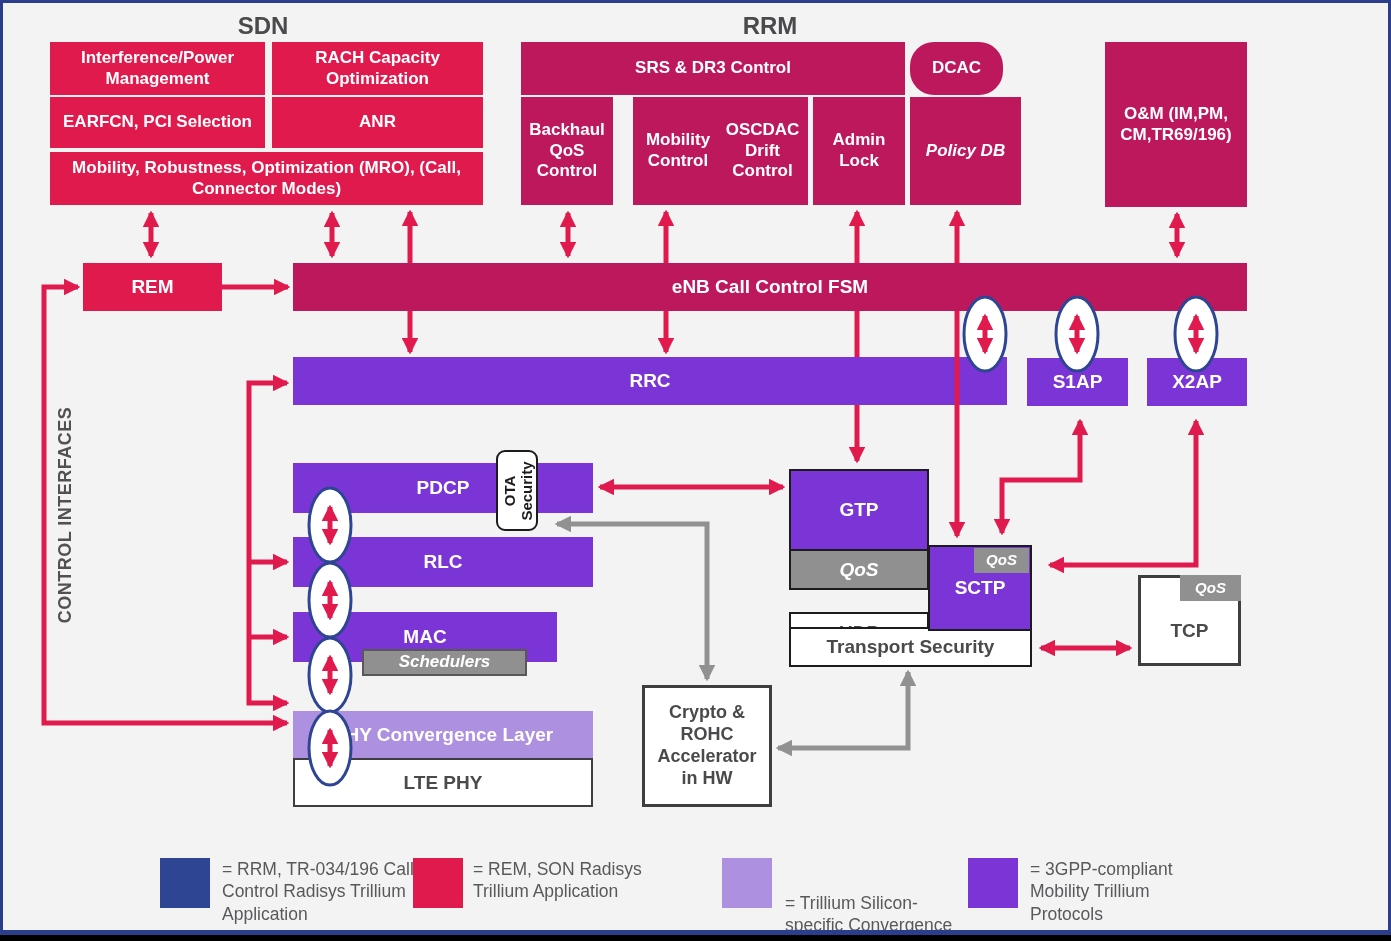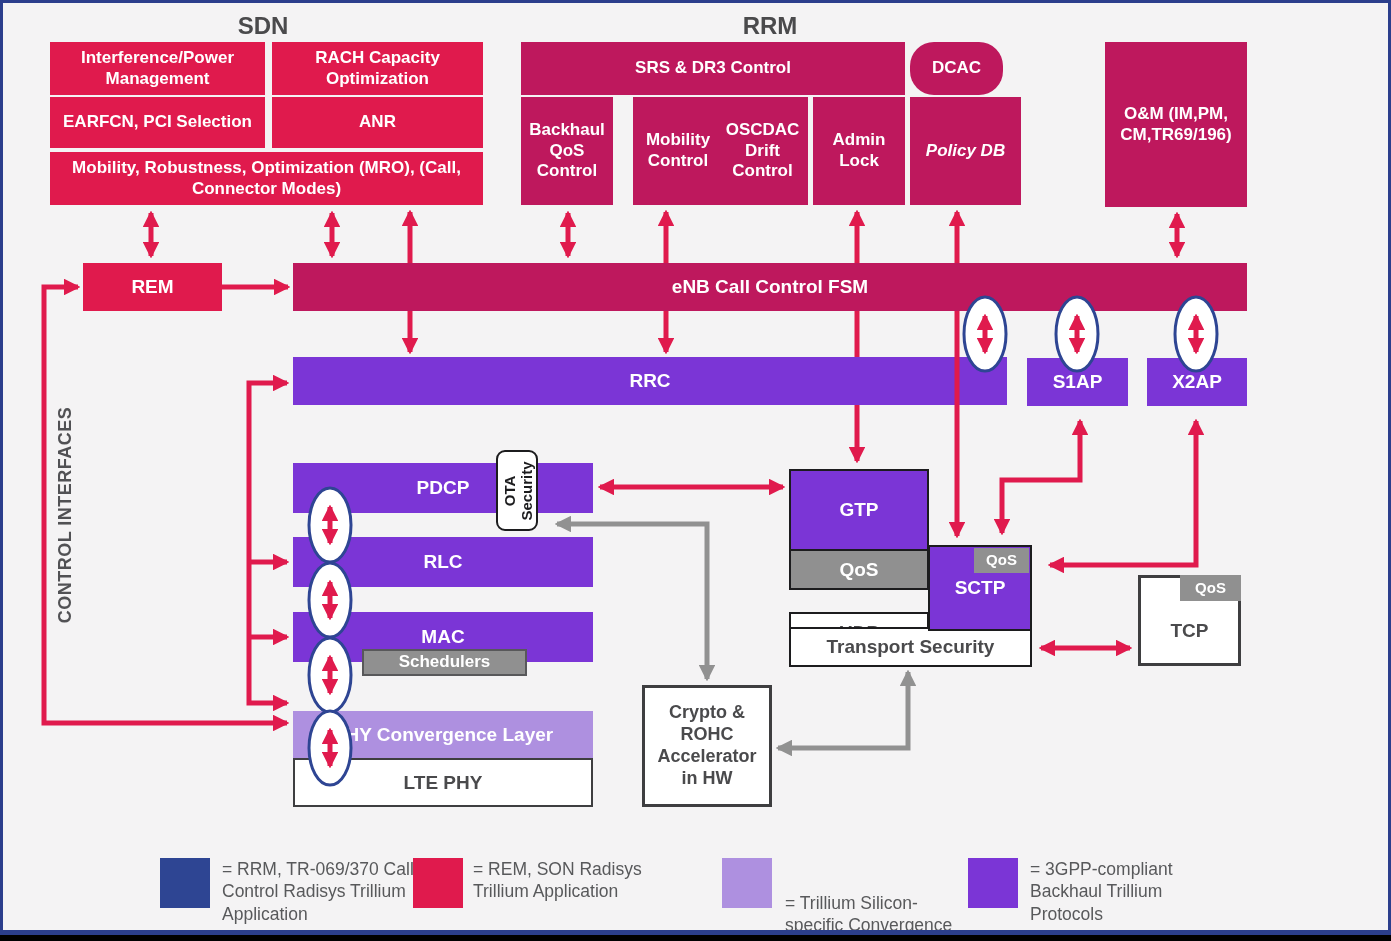--- a/index.html
+++ b/index.html
@@ -10,21 +10,21 @@
   .abs{position:absolute;}
   .box{
     position:absolute;display:flex;align-items:center;justify-content:center;
     text-align:center;font-weight:bold;color:#fff;font-size:17px;line-height:1.22;
     box-sizing:border-box;z-index:10;padding:2px 6px;
   }
   .pink{background:#e01a4d;}
   .navy{background:#be185d;}
   .purple{background:#7b35d6;}
   .lpurple{background:#ae90e0;}
-  .grayfill{background:#909090;}
+  .grayfill{background:#909090;font-style:italic;}
   .whitebox{background:#ffffff;border:2.5px solid #3e3e40;color:#4a4a4c;}
   .fs19{font-size:19px;}
   .sec-title{
     position:absolute;font-weight:bold;font-size:24px;color:#4a4a4c;
     text-align:center;z-index:10;
   }
   .legend-label{
     position:absolute;font-size:17.5px;color:#58595b;line-height:1.28;z-index:10;
   }
   .rot{
@@ -60,21 +60,21 @@
   <div class="box navy" style="left:1105px;top:42px;width:142px;height:165px;overflow-wrap:break-word;">O&amp;M (IM,PM, CM,TR69/196)</div>
 
   <div class="box pink fs19" style="left:83px;top:263px;width:139px;height:48px;">REM</div>
   <div class="box navy fs19" style="left:293px;top:263px;width:954px;height:48px;">eNB Call Control FSM</div>
   <div class="box purple fs19" style="left:293px;top:357px;width:714px;height:48px;">RRC</div>
   <div class="box purple fs19" style="left:1027px;top:358px;width:101px;height:48px;">S1AP</div>
   <div class="box purple fs19" style="left:1147px;top:358px;width:100px;height:48px;">X2AP</div>
 
   <div class="box purple fs19" style="left:293px;top:463px;width:300px;height:50px;">PDCP</div>
   <div class="box purple fs19" style="left:293px;top:537px;width:300px;height:50px;">RLC</div>
-  <div class="box purple fs19" style="left:293px;top:612px;width:300px;height:50px;">MAC</div>
+  <div class="box purple fs19" style="left:293px;top:612px;width:264px;height:50px;">MAC</div>
   <div class="box grayfill" style="left:362px;top:649px;width:165px;height:27px;border:2px solid #58585a;z-index:20;font-size:17px;">Schedulers</div>
   <div class="box lpurple fs19" style="left:293px;top:687px;width:300px;height:48px;margin-top:24px;">PHY Convergence Layer</div>
   <div class="box whitebox fs19" style="left:293px;top:758px;width:300px;height:49px;">LTE PHY</div>
 
   <div class="abs" style="left:496px;top:450px;width:42px;height:81px;background:#fff;border:2px solid #1c1c1e;border-radius:9px;z-index:25;box-sizing:border-box;">
     <div class="rot" style="position:absolute;left:-21px;top:19px;width:81px;height:40px;font-weight:bold;font-size:15px;color:#1c1c1e;line-height:1.15;">OTA Security</div>
   </div>
 
   <div class="box purple fs19" style="left:789px;top:469px;width:140px;height:82px;border:2.5px solid #1c1c1e;">GTP</div>
   <div class="box grayfill" style="left:789px;top:549px;width:140px;height:41px;border:2.5px solid #1c1c1e;font-size:19px;">QoS</div>
@@ -84,30 +84,30 @@
   <div class="box whitebox fs19" style="left:789px;top:627px;width:243px;height:40px;border-color:#1c1c1e;">Transport Security</div>
 
   <div class="box whitebox fs19" style="left:1138px;top:575px;width:103px;height:91px;border-width:3px;padding-top:22px;">TCP</div>
   <div class="box grayfill" style="left:1180px;top:575px;width:61px;height:26px;z-index:25;font-size:15px;">QoS</div>
 
   <div class="box whitebox" style="left:642px;top:685px;width:130px;height:122px;border-width:3px;font-size:18px;">Crypto &amp; ROHC Accelerator in HW</div>
 
   <div class="rot abs" style="left:-65px;top:500px;width:260px;height:30px;font-weight:bold;font-size:18px;color:#515154;letter-spacing:0.5px;z-index:10;">CONTROL INTERFACES</div>
 
   <div class="abs" style="left:160px;top:858px;width:50px;height:50px;background:#2e4593;z-index:10;"></div>
-  <div class="legend-label" style="left:222px;top:858px;width:200px;">= RRM, TR-069/370 Call Control Radisys Trillium Application</div>
+  <div class="legend-label" style="left:222px;top:858px;width:200px;">= RRM, TR-034/196 Call Control Radisys Trillium Application</div>
 
   <div class="abs" style="left:413px;top:858px;width:50px;height:50px;background:#e01a4d;z-index:10;"></div>
   <div class="legend-label" style="left:473px;top:858px;width:185px;">= REM, SON Radisys Trillium Application</div>
 
   <div class="abs" style="left:722px;top:858px;width:50px;height:50px;background:#ae90e0;z-index:10;"></div>
   <div class="legend-label" style="left:785px;top:892px;width:190px;">= Trillium Silicon-specific Convergence Layer</div>
 
   <div class="abs" style="left:968px;top:858px;width:50px;height:50px;background:#7b35d6;z-index:10;"></div>
-  <div class="legend-label" style="left:1030px;top:858px;width:170px;">= 3GPP-compliant Backhaul Trillium Protocols</div>
+  <div class="legend-label" style="left:1030px;top:858px;width:170px;">= 3GPP-compliant Mobility Trillium Protocols</div>
 
   <svg class="overlay" width="1391" height="941" viewBox="0 0 1391 941">
     <defs>
       <marker id="mp" viewBox="0 0 10 10" refX="8.5" refY="5" markerWidth="3.3" markerHeight="3.3" orient="auto-start-reverse" markerUnits="strokeWidth">
         <path d="M0,0 L10,5 L0,10 z" fill="#e01a4d"></path>
       </marker>
       <marker id="mg" viewBox="0 0 10 10" refX="8.5" refY="5" markerWidth="3.3" markerHeight="3.3" orient="auto-start-reverse" markerUnits="strokeWidth">
         <path d="M0,0 L10,5 L0,10 z" fill="#919191"></path>
       </marker>
     </defs>

